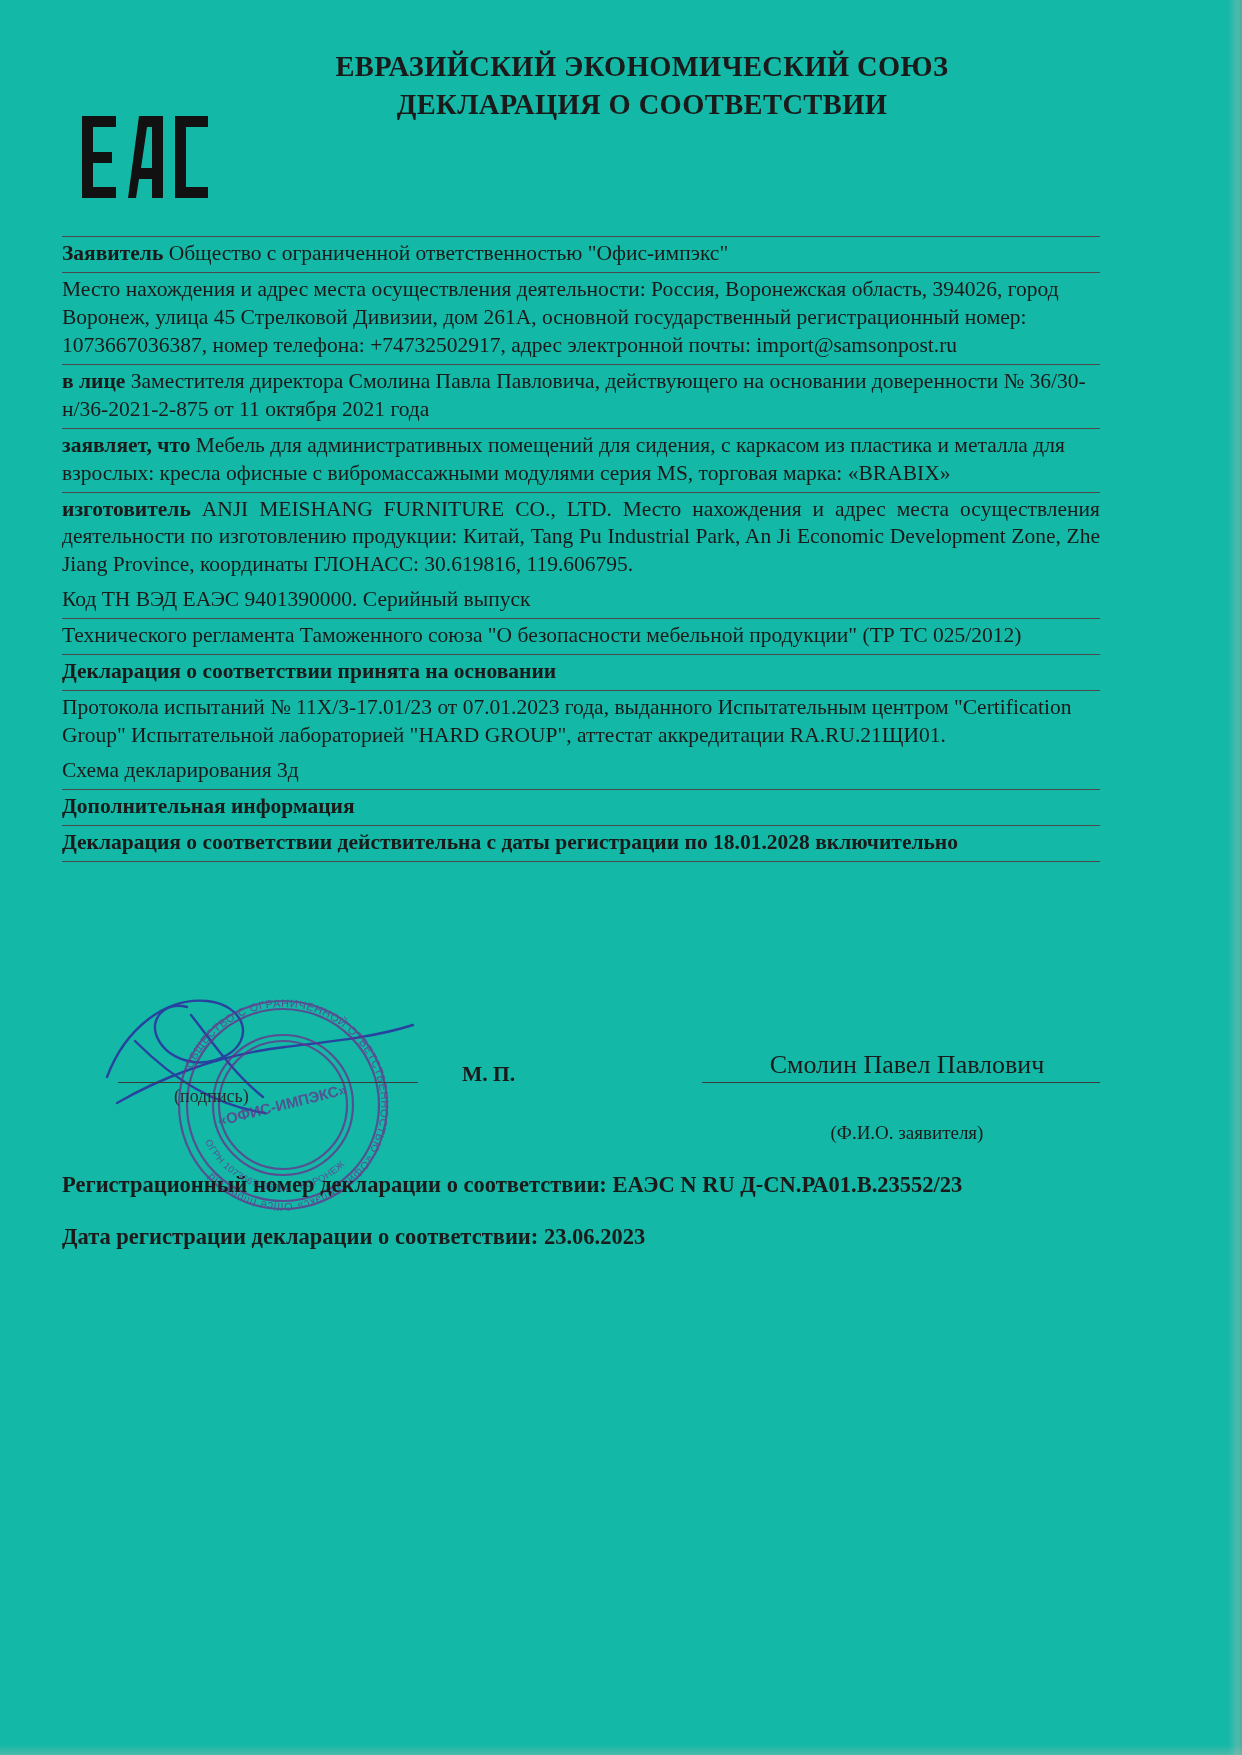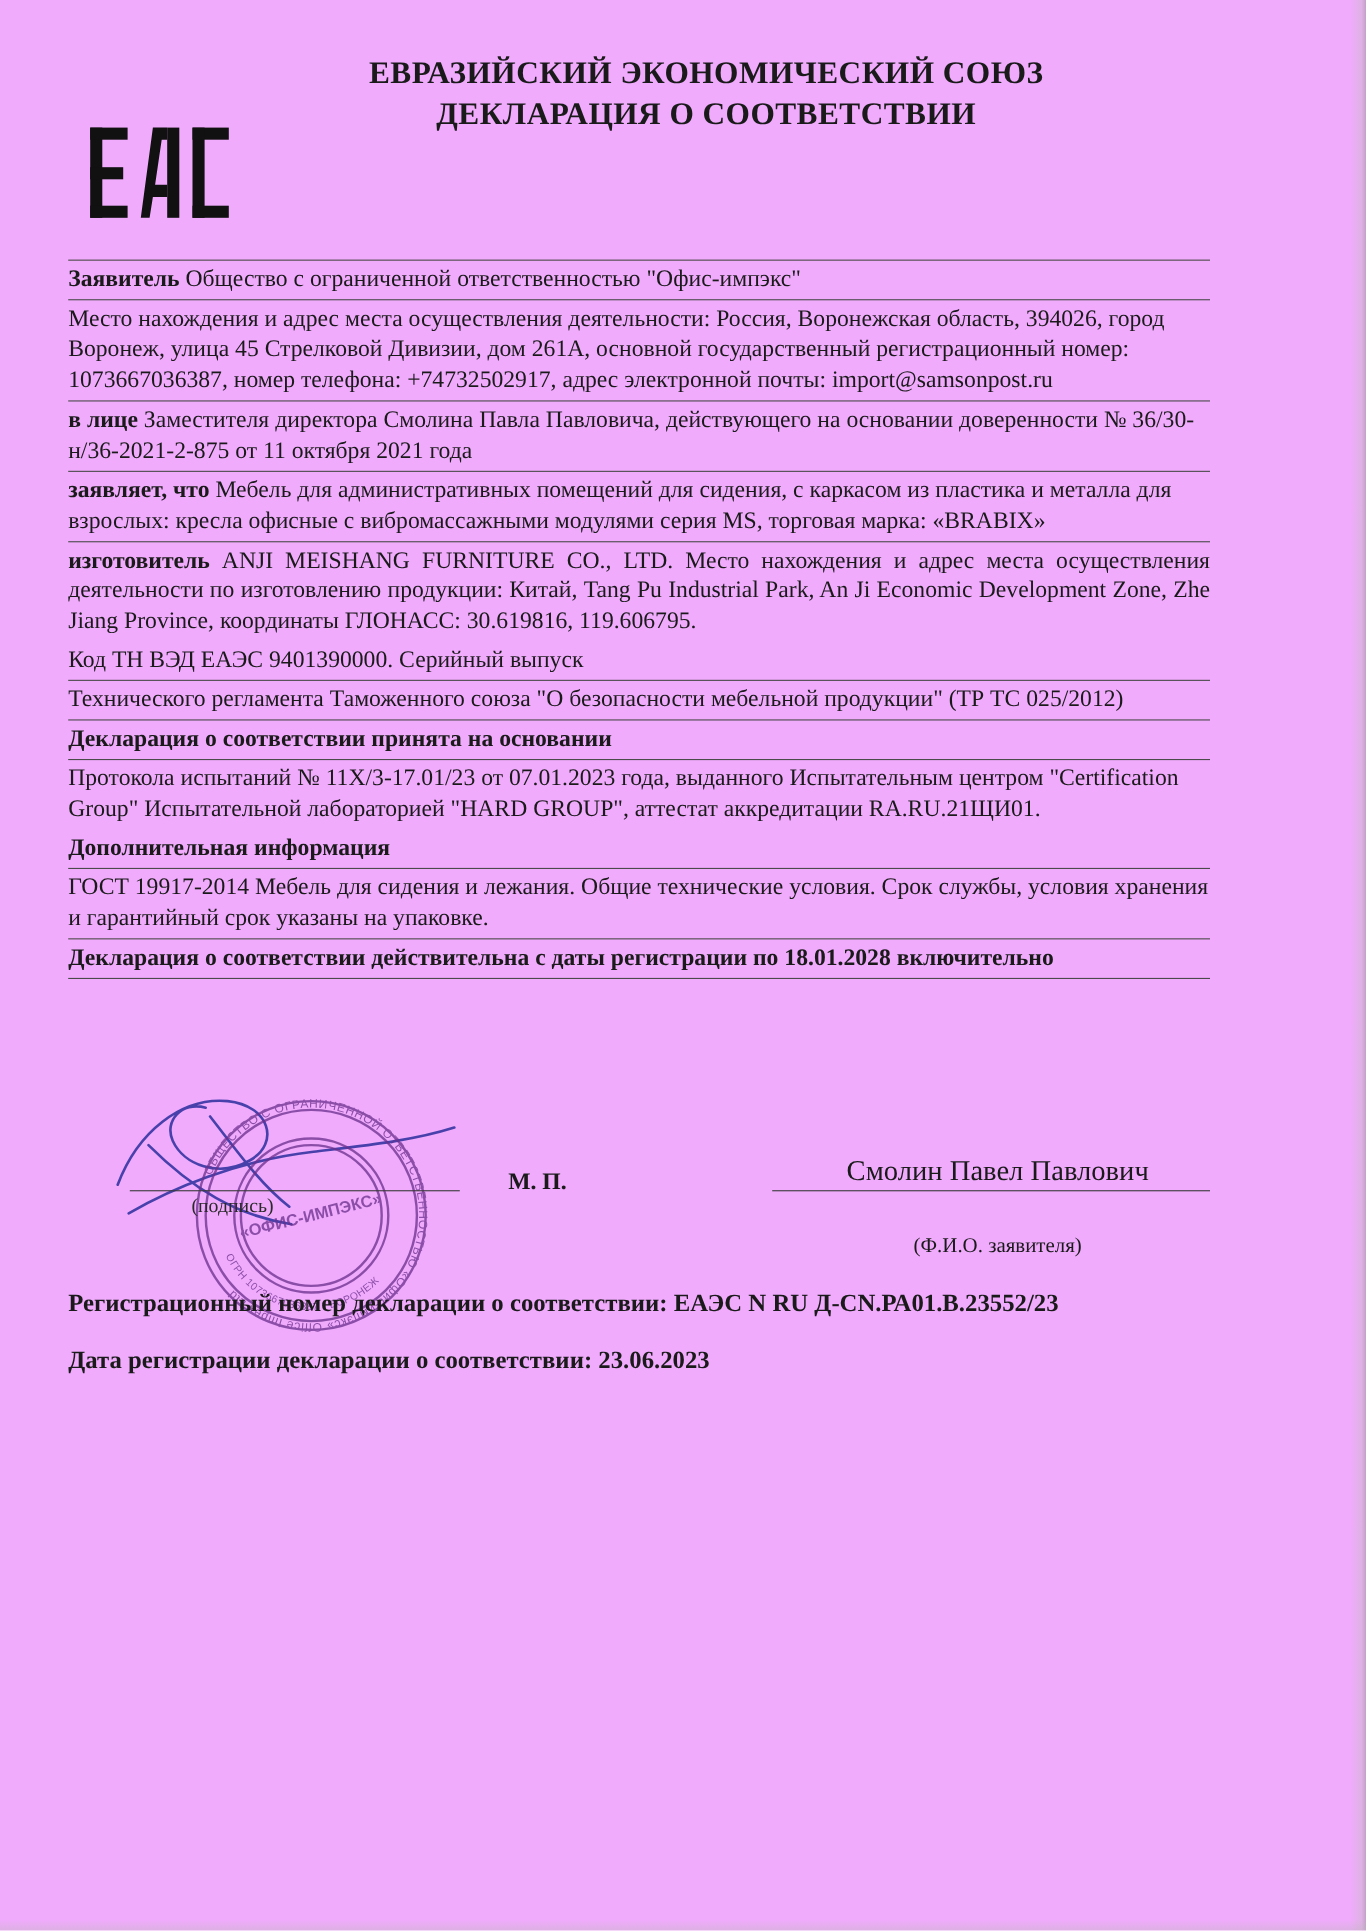--- a/index.html
+++ b/index.html
@@ -13,21 +13,21 @@
     position: relative;
     font-family: "Liberation Serif", serif;
     color: #1a1a1a;
     overflow: hidden;
   }
   .page {
     position: absolute;
     left: 0; top: 0;
     width: 1242px;
     height: 1755px;
-    background: #f0abfc;
+    background: #14b8a6;
   }
   
   .scan-edge-right {
     position: absolute;
     top: 0; right: 0;
     width: 14px; height: 1755px;
     background: linear-gradient(to right, rgba(255,255,255,0) 0%, rgba(190,190,185,0.35) 70%, rgba(150,150,145,0.5) 100%);
   }
   .scan-edge-bottom {
     position: absolute;
@@ -229,28 +229,28 @@
     </div>
 
     <div class="row">
       <span class="b">Декларация о соответствии принята на основании</span>
     </div>
 
     <div class="row nb">
       <span>Протокола испытаний № 11Х/3-17.01/23 от 07.01.2023 года, выданного Испытательным центром "Certification Group" Испытательной лабораторией "HARD GROUP", аттестат аккредитации RA.RU.21ЩИ01.</span>
     </div>
 
+    <div class="row">
+      <span>Схема декларирования 3д</span>
+    </div>
 
     <div class="row">
       <span class="b">Дополнительная информация</span>
     </div>
 
-    <div class="row">
-      <span>ГОСТ 19917-2014  Мебель для сидения и лежания. Общие технические условия. Срок службы, условия хранения и гарантийный срок указаны на упаковке.</span>
-    </div>
 
     <div class="row">
       <span class="b">Декларация о соответствии  действительна с даты регистрации по 18.01.2028 включительно</span>
     </div>
 
   </div>
 
   <svg class="signature-scribble" viewBox="0 0 330 170" xmlns="http://www.w3.org/2000/svg">
     <g fill="none" stroke="#2b2f9e" stroke-width="2.4" stroke-linecap="round">
       <path d="M12,92 C30,44 70,12 112,16 C150,20 160,54 132,70 C104,86 72,74 62,52 C54,34 70,16 92,22"></path>

